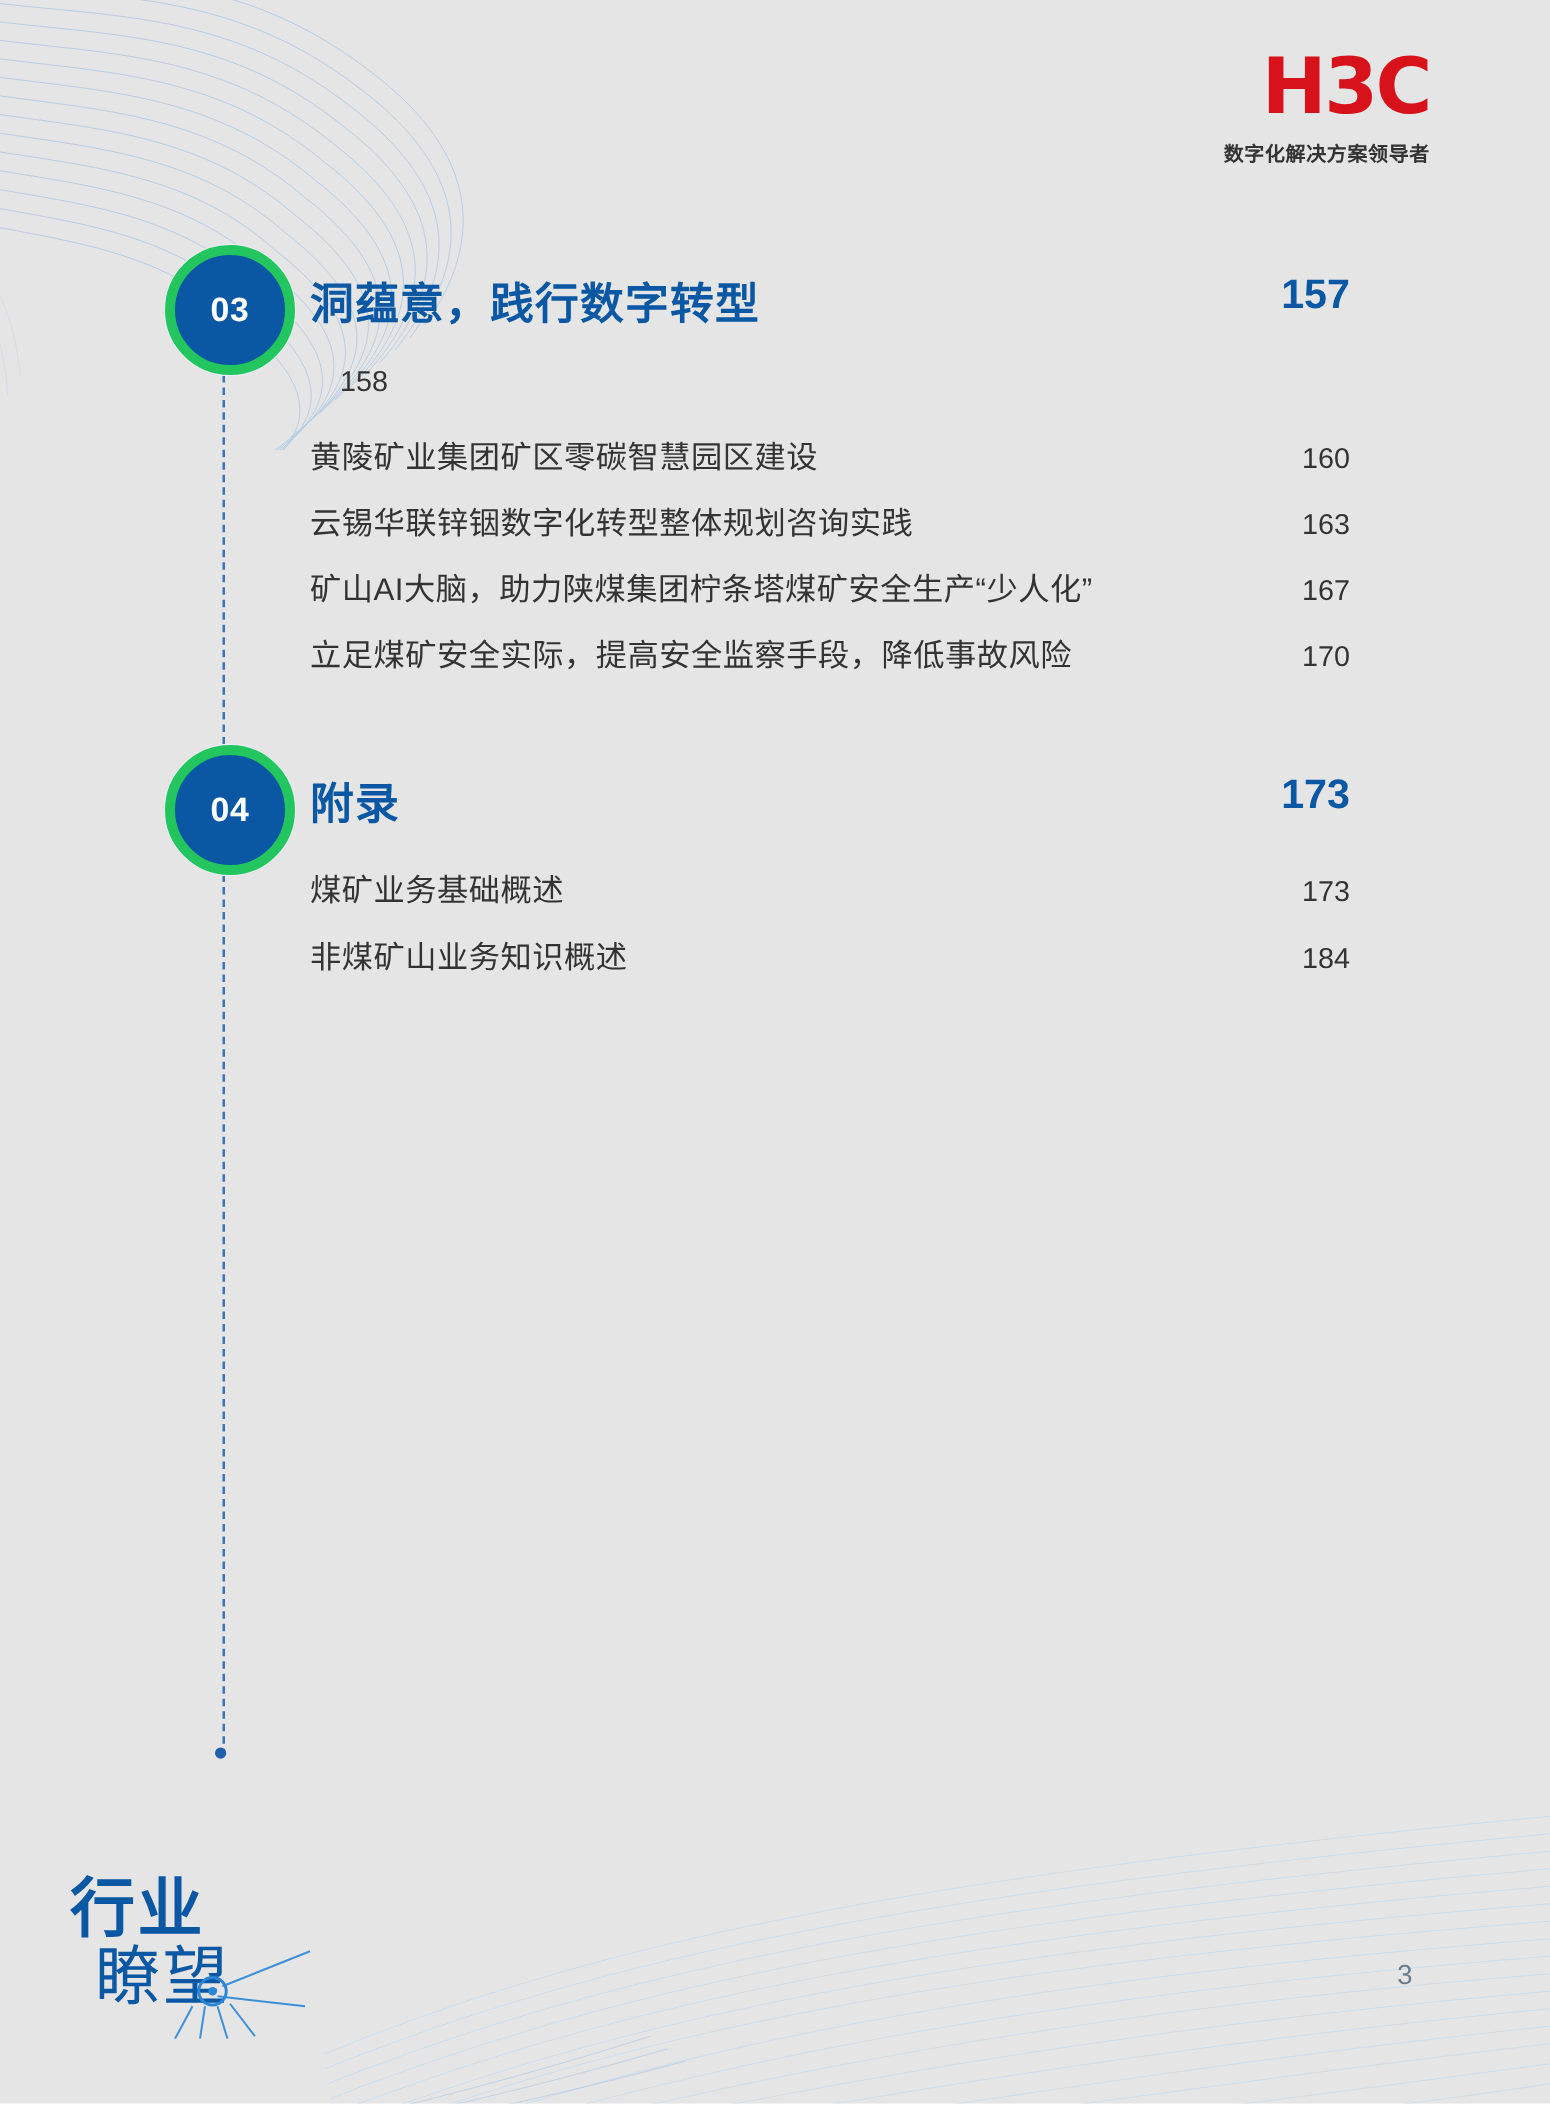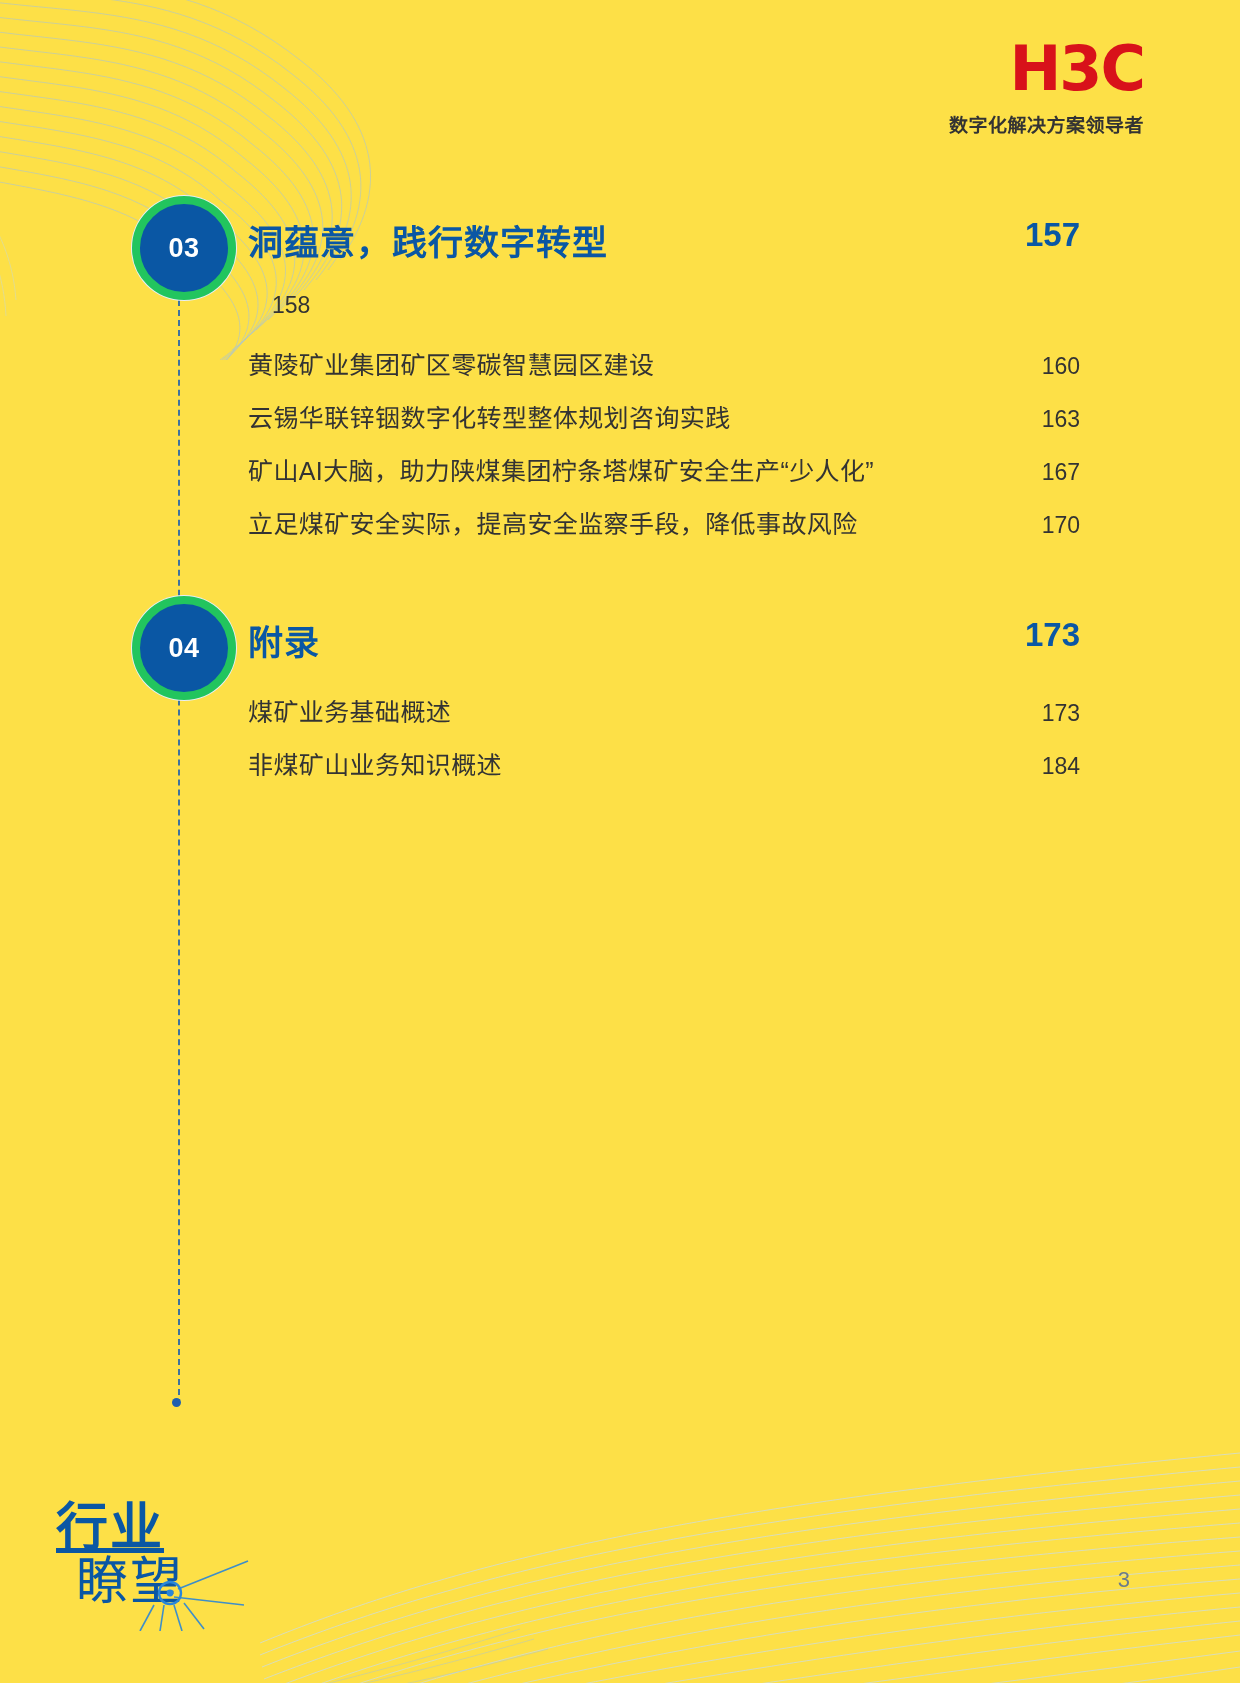--- a/index.html
+++ b/index.html
@@ -8,21 +8,21 @@
     background: #ffffff;
   }
   body {
     font-family: "Liberation Sans", "DejaVu Sans", sans-serif;
   }
   .page {
     position: relative;
     width: 1240px;
     height: 1683px;
     overflow: hidden;
-    background: #fde047;
+    background: #e5e5e5;
   }
 
   
   .deco-top-left {
     position: absolute;
     top: -60px;
     left: -80px;
     width: 520px;
     height: 420px;
     pointer-events: none;
@@ -46,21 +46,21 @@
   .logo-mark {
     font-family: "DejaVu Sans", sans-serif;
     font-weight: 700;
     font-size: 62px;
     line-height: 62px;
     letter-spacing: -2px;
     color: #d8121a;
   }
   .logo-tag {
     margin-top: 10px;
-    font-size: 19px;
+    font-size: 16px;
     font-weight: 700;
     color: #333333;
     letter-spacing: 0.5px;
   }
 
   
   .timeline {
     position: absolute;
     left: 178px;
     top: 200px;
@@ -162,21 +162,20 @@
   }
   .brand-line1 {
     position: absolute;
     left: 8px;
     top: 4px;
     font-size: 52px;
     font-weight: 700;
     color: #0a57a4;
     letter-spacing: 2px;
     font-family: "DejaVu Sans", sans-serif;
-    text-decoration: underline;
   }
   .brand-line2 {
     position: absolute;
     left: 28px;
     top: 58px;
     font-size: 52px;
     font-weight: 400;
     color: #0a57a4;
     letter-spacing: 2px;
     font-family: "DejaVu Sans", sans-serif;

